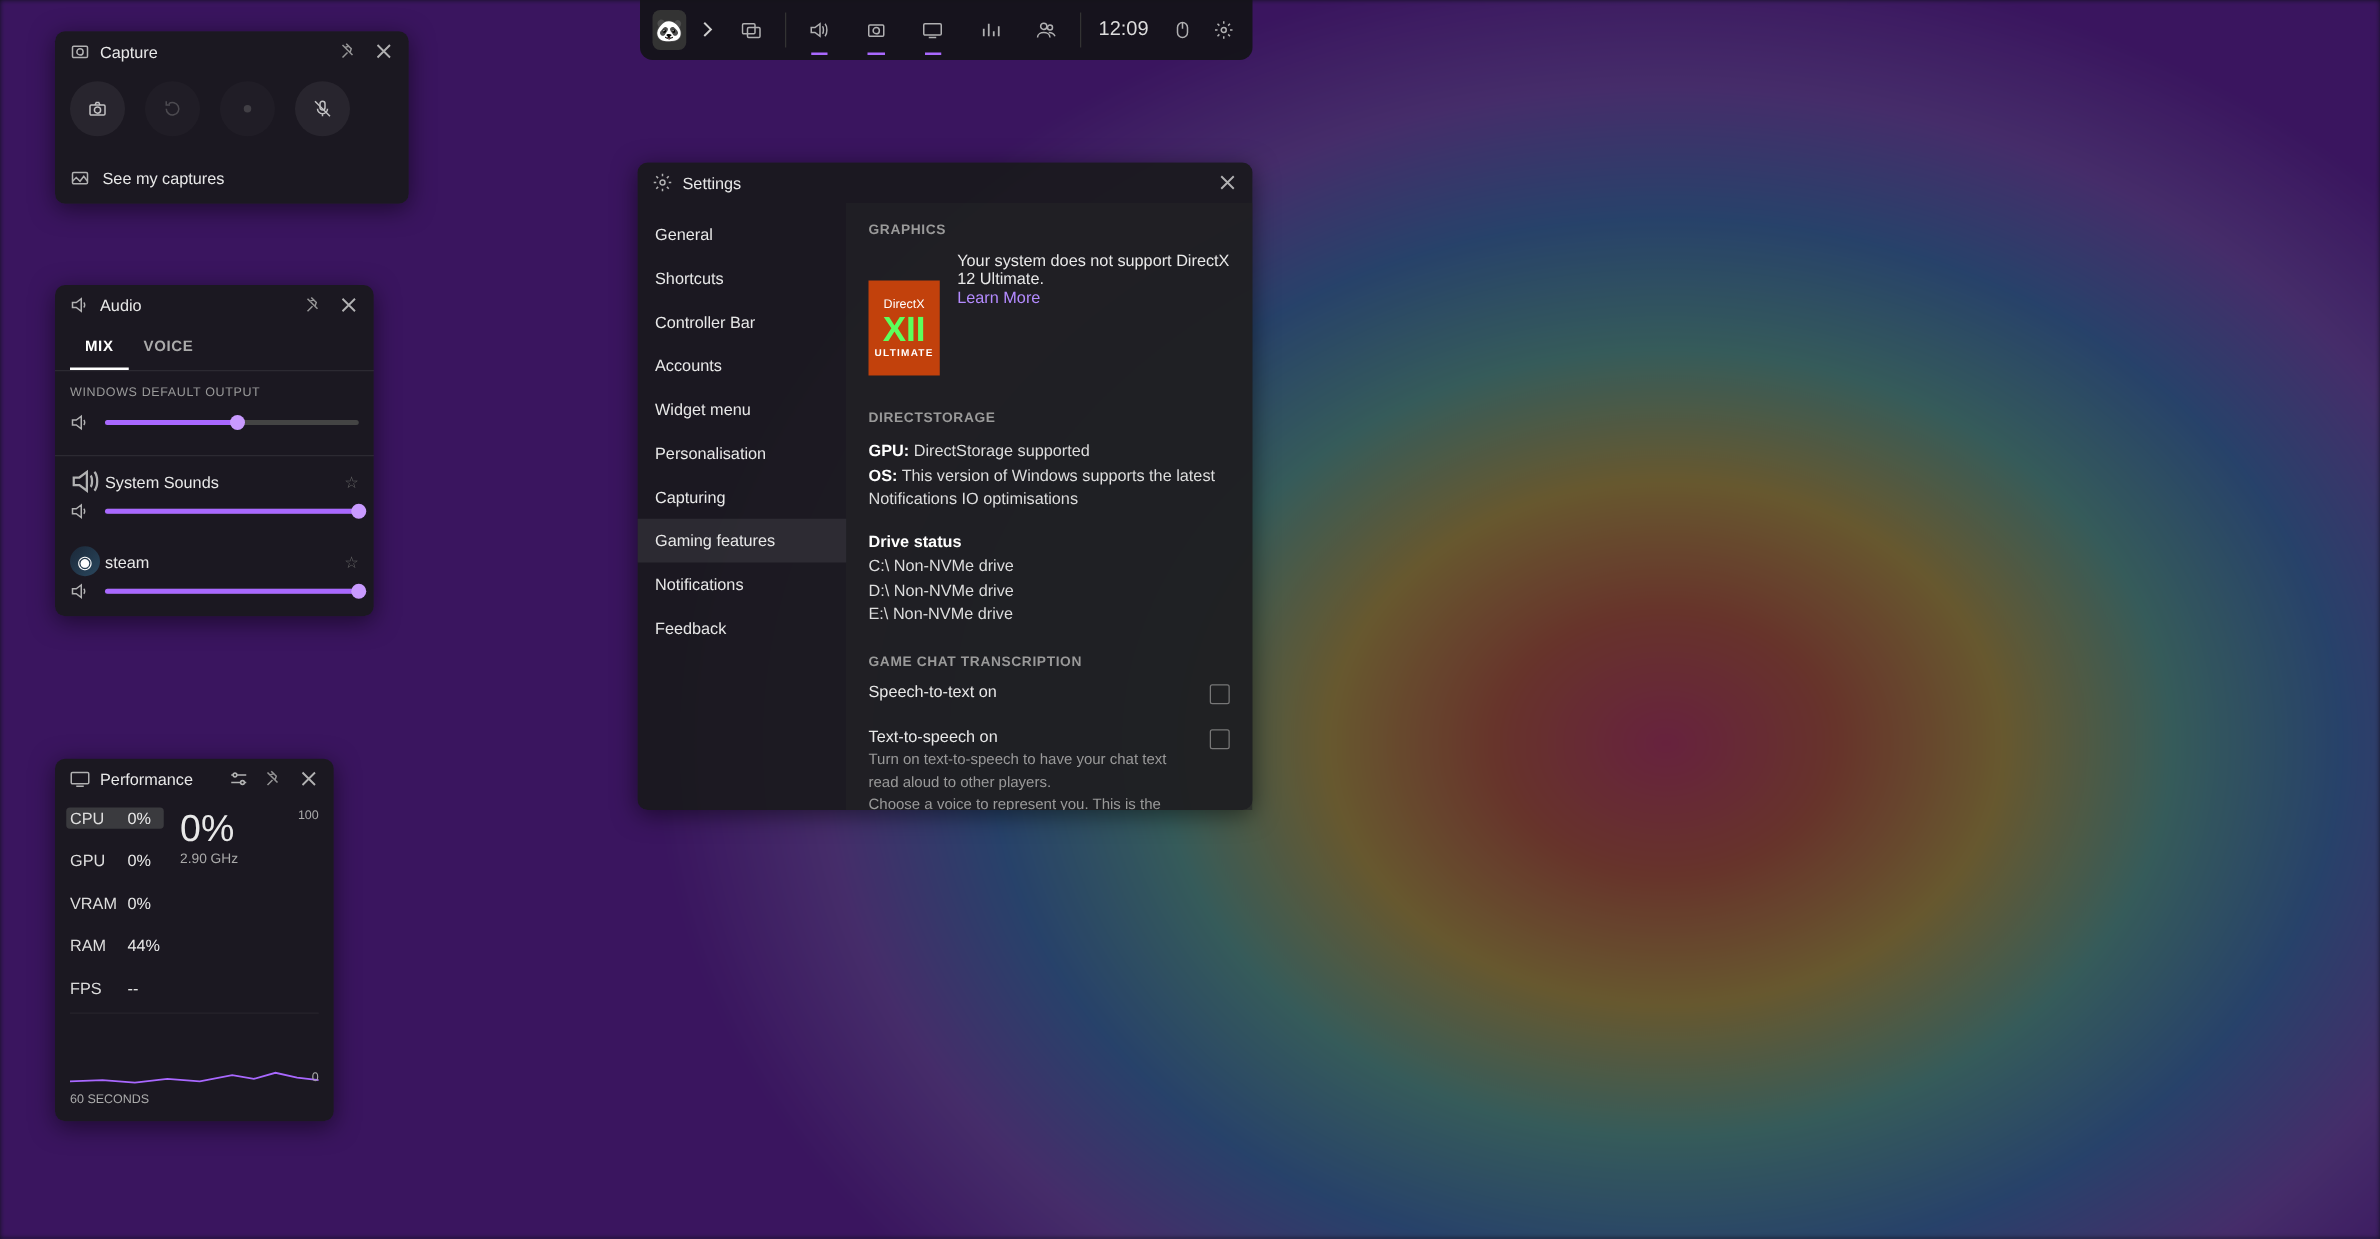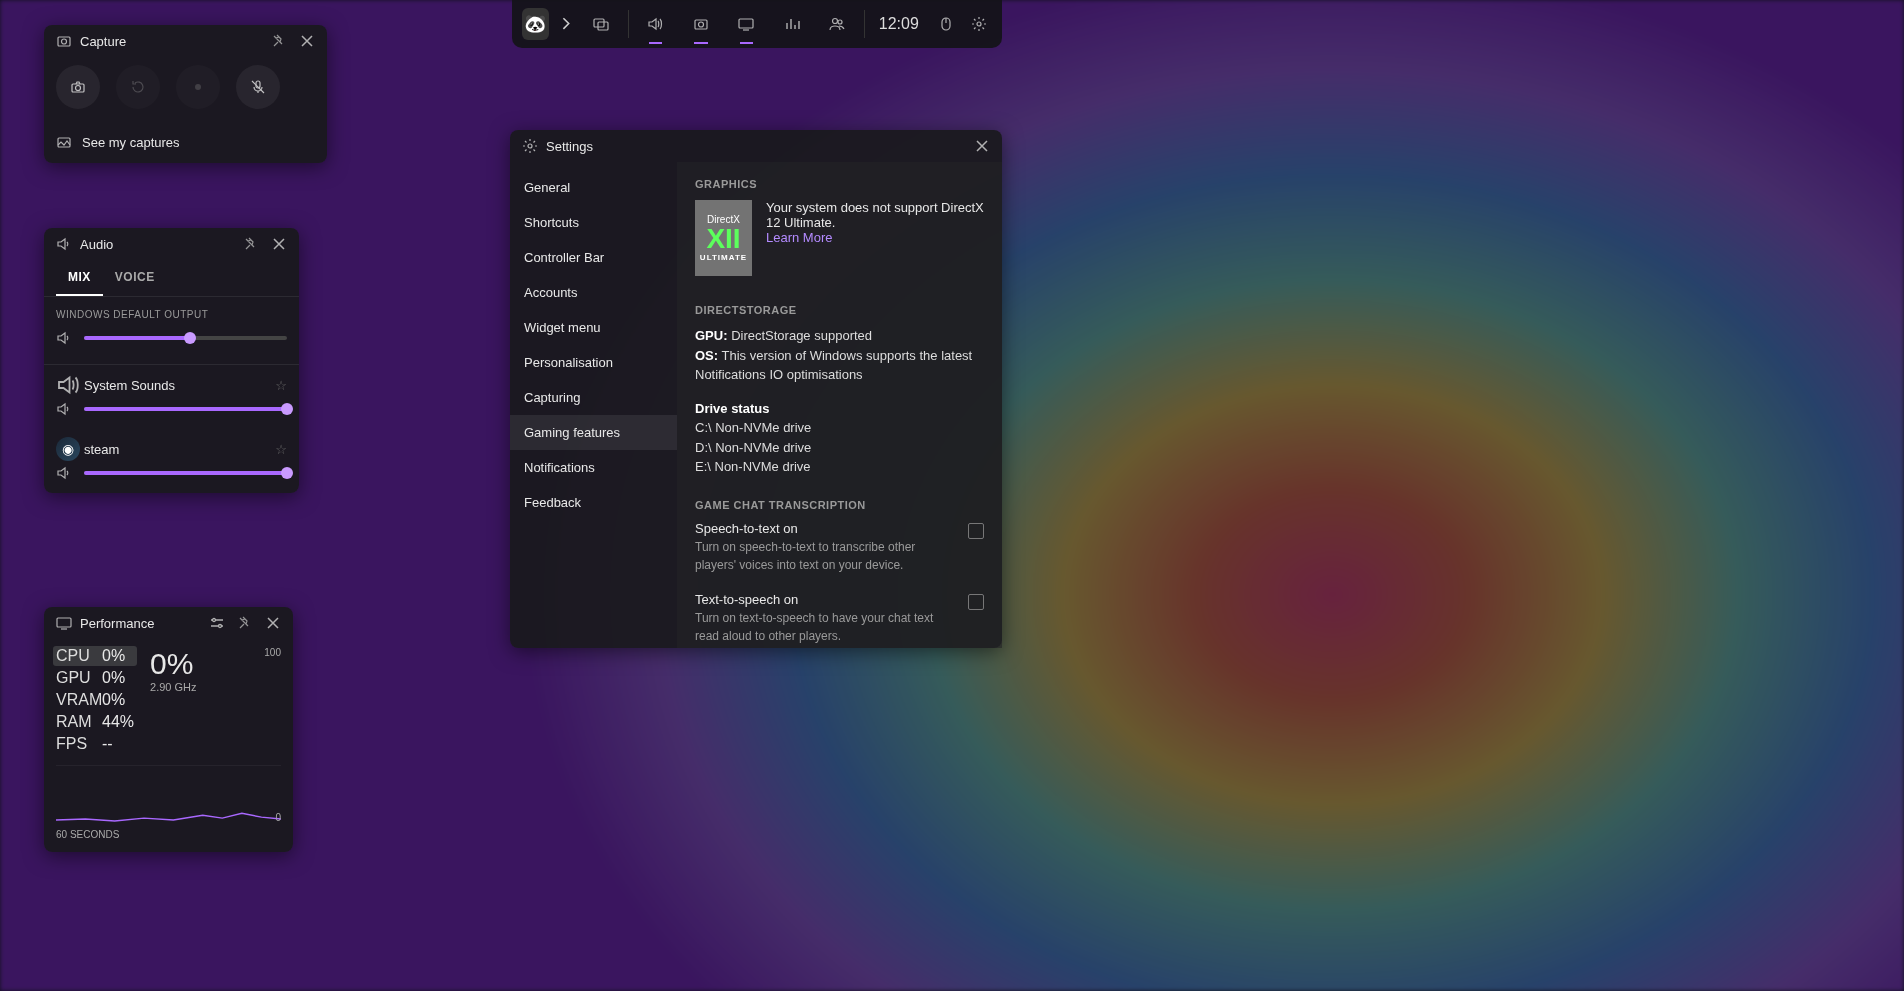--- a/index.html
+++ b/index.html
@@ -89,23 +89,23 @@
 .app-row { display:flex; align-items:center; gap:4px; padding:8px 12px 0; font-size:13px; }
 .app-row .appicon {
   width:24px;height:24px;border-radius:50%;
   display:flex;align-items:center;justify-content:center;
   font-size:14px;
 }
 .app-row .star { margin-left:auto; color:#666; cursor:pointer; }
 .audio .sep { border-top:1px solid rgba(255,255,255,0.08); margin-top:6px; }
 
 
-.perf { left:44px; top:607px; width:249px; }
+.perf { left:44px; top:607px; width:223px; }
 .perf-body { display:flex; padding:8px 12px; gap:16px; }
-.stat-list { display:flex; flex-direction:column; gap:4px; font-size:16px; }
+.stat-list { display:flex; flex-direction:column; gap:19px; font-size:13px; }
 .stat-list .row { display:flex; gap:8px; }
 .stat-list .row .k { width:38px; color:#ddd; }
 .stat-list .row.active { background:#3a3a3e; border-radius:3px; padding:1px 3px; margin:-1px -3px; }
 .bignum { font-size:30px; font-weight:300; }
 .subnum { font-size:11px; color:#aaa; }
 .perf-graph { height:60px; margin:4px 12px 0; border-top:1px solid rgba(255,255,255,0.05); position:relative; }
 .perf-graph .axis-r2 { position:absolute; right:0; bottom:2px; font-size:10px; color:#aaa; }
 .perf-graph svg { width:100%; height:100%; }
 .perf-foot { padding:4px 12px 12px; font-size:10px; color:#aaa; }
 
@@ -116,23 +116,23 @@
 .snav-item { padding:10px 14px; font-size:13px; cursor:pointer; }
 .snav-item.active { background:rgba(255,255,255,0.08); }
 .settings-content {
   flex:1; background:rgba(35,35,38,0.6);
   overflow-y:auto; padding:16px 18px;
   font-size:13px;
 }
 .settings-content h4 { font-size:11px; color:#9a9a9a; font-weight:600; letter-spacing:0.5px; margin-bottom:10px; }
 .dx-block { display:flex; gap:14px; margin-bottom:28px; }
 .dx-logo {
-  width:76px; height:76px; background:#737373;
+  width:76px; height:76px; background:#c2410c;
   display:flex; flex-direction:column; align-items:center; justify-content:center;
-  color:#5cff5c; font-weight:700;
+  color:#5cff5c; font-weight:700;margin-top:24px;
 }
 .dx-logo .d { font-size:10px; color:#fff; font-weight:400; }
 .dx-logo .x { font-size:28px; line-height:1; }
 .dx-logo .u { font-size:8px; color:#fff; letter-spacing:1px; }
 .link { color:#b48bff; cursor:pointer; }
 .section { margin-bottom:22px; }
 .section p { line-height:1.5; color:#ddd; }
 .section .b { font-weight:600; color:#fff; }
 .chk-row { display:flex; align-items:flex-start; justify-content:space-between; gap:12px; margin-bottom:4px; cursor:pointer; }
 .chk-row .lbl { font-size:13px; }
@@ -502,21 +502,20 @@
             <p>D:\ Non-NVMe drive</p>
             <p>E:\ Non-NVMe drive</p>
           </div>
       </div>
 
       <div class="section">
         <h4>GAME CHAT TRANSCRIPTION</h4>
         <div class="chk-row">
           <div>
             <div class="lbl">Speech-to-text on</div>
-            <div class="desc">Turn on speech-to-text to transcribe other players' voices into text on your device.</div>
           </div>
           <div class="checkbox"></div>
         </div>
         <div style="height:14px"></div>
         <div class="chk-row">
           <div>
             <div class="lbl">Text-to-speech on</div>
             <div class="desc" style="white-space:pre-line">Turn on text-to-speech to have your chat text read aloud to other players.
 Choose a voice to represent you. This is the voice other players will hear when your chat text is read aloud.</div>
           </div>

